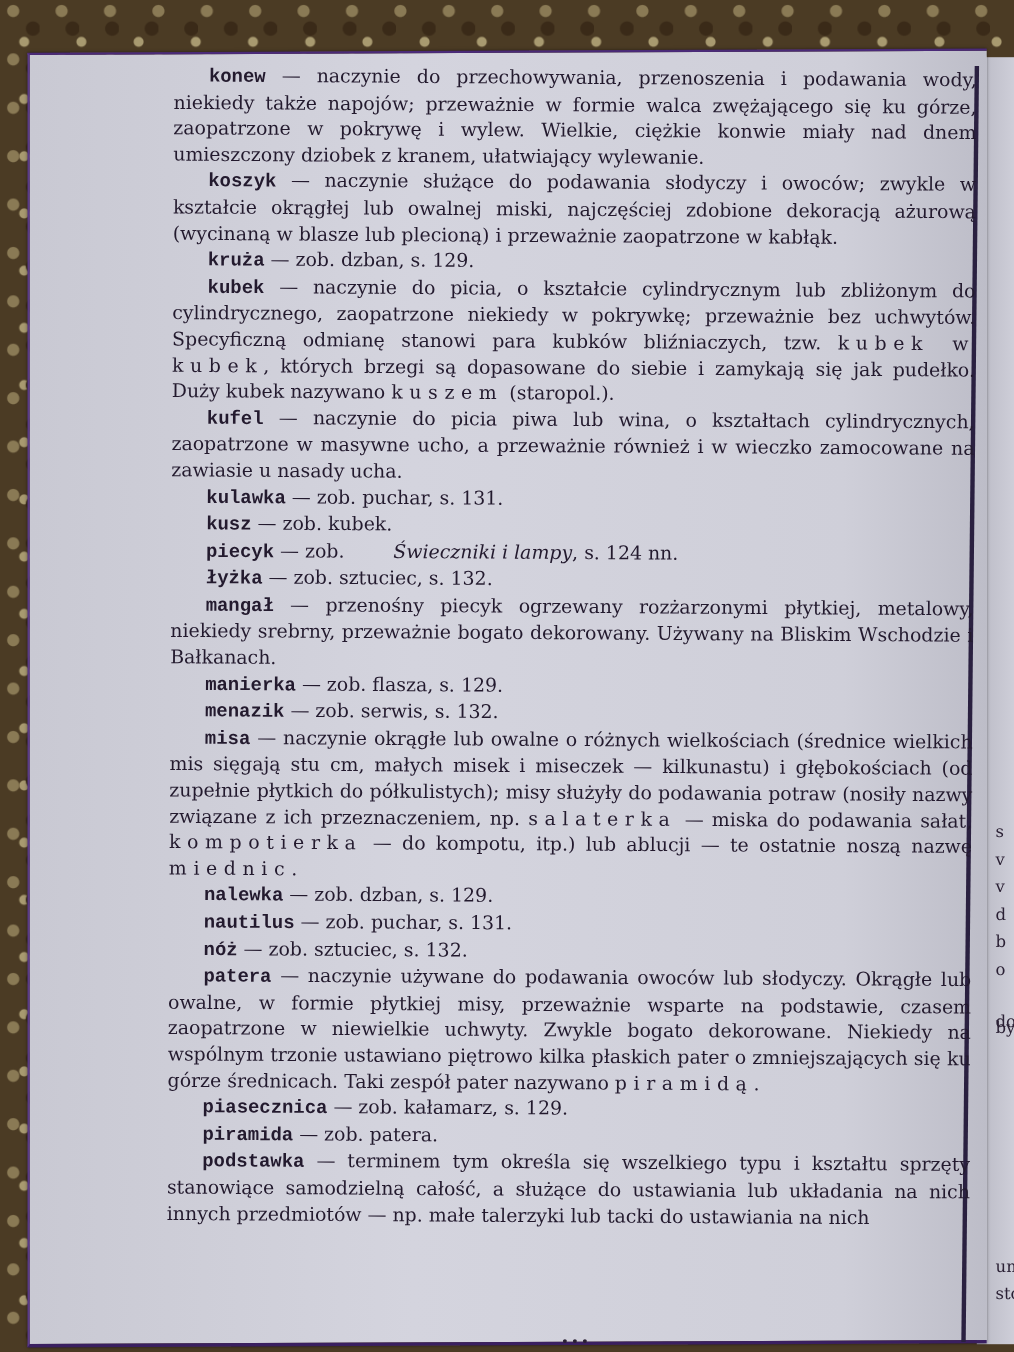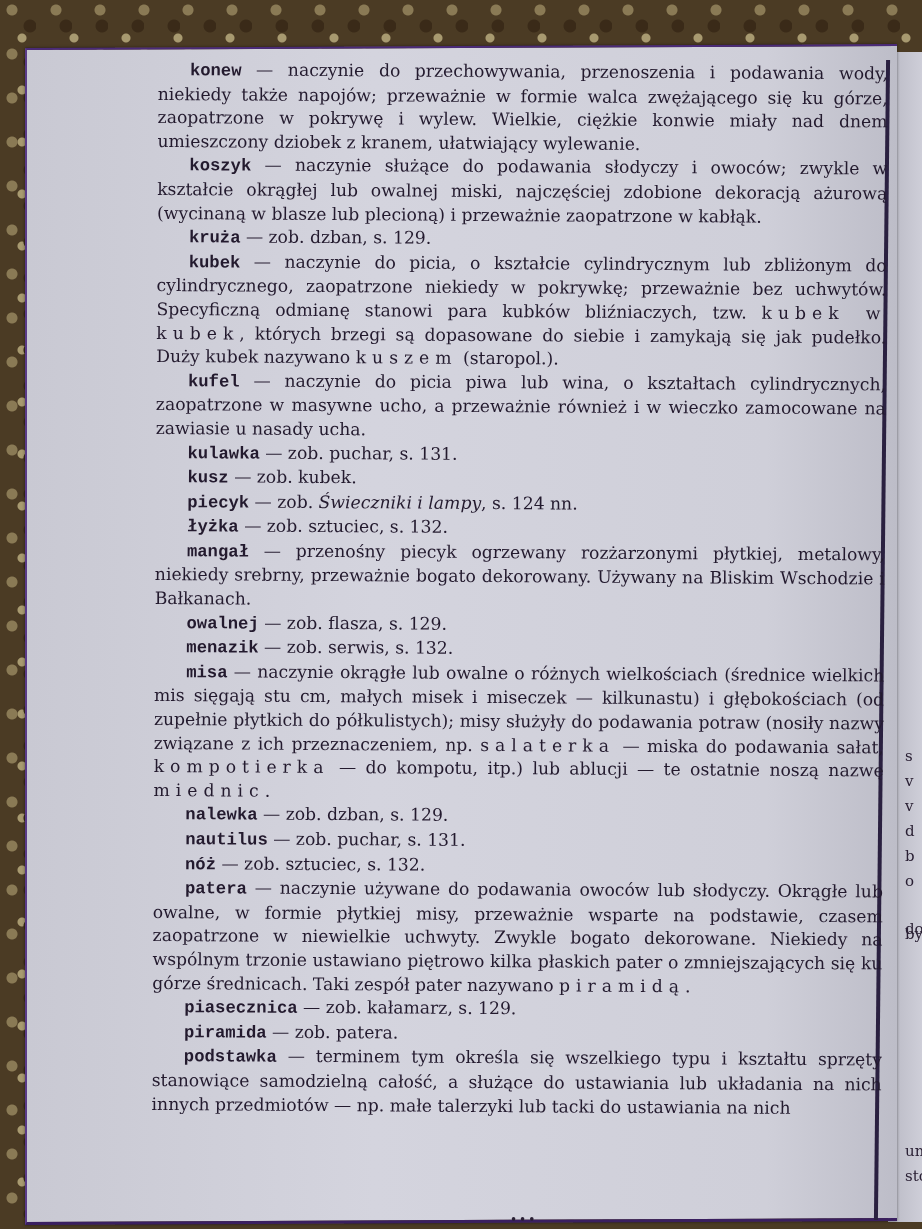--- a/index.html
+++ b/index.html
@@ -30,21 +30,21 @@
     background:#2a2040; transform: rotate(0.6deg);
   }
   .text-col {
     position:absolute; left:158px; top:58px; width:730px;
     color:#231a2e; font-size:17.2px; line-height:23.6px;
     transform: rotate(0.35deg); transform-origin: left top;
   }
   .entry { text-indent:32px; text-align:justify; margin:0; }
   .entry b { font-weight:bold;font-family:Liberation Mono, monospace; }
   .sp { letter-spacing:6px; }
-  .it { font-style:italic; }
+  .it { font-style:italic;margin-left:39px; }
   .right-text {
     position:absolute; left:905px; color:#2a2034; font-size:15px; line-height:23.6px;
   }
   .dots {
     position:absolute; left:510px; top:1213px; color:#2a2034; font-size:12px; letter-spacing:2px;
   }
 </style>
 </head>
 <body>
 
@@ -56,21 +56,21 @@
   <p class="entry"><b>konew</b><span> — naczynie do przechowywania, przenoszenia i podawania wody, niekiedy także napojów; przeważnie w formie walca zwężającego się ku górze, zaopatrzone w pokrywę i wylew. Wielkie, ciężkie konwie miały nad dnem umieszczony dziobek z kranem, ułatwiający wylewanie.</span></p>
   <p class="entry"><b>koszyk</b><span> — naczynie służące do podawania słodyczy i owoców; zwykle w kształcie okrągłej lub owalnej miski, najczęściej zdobione dekoracją ażurową (wycinaną w blasze lub plecioną) i przeważnie zaopatrzone w kabłąk.</span></p>
   <p class="entry"><b>kruża</b><span> — zob. dzban, s. 129.</span></p>
   <p class="entry"><b>kubek</b><span> — naczynie do picia, o kształcie cylindrycznym lub zbliżonym do cylindrycznego, zaopatrzone niekiedy w pokrywkę; przeważnie bez uchwytów. Specyficzną odmianę stanowi para kubków bliźniaczych, tzw. </span><span class="sp">kubek w kubek</span><span>, których brzegi są dopasowane do siebie i zamykają się jak pudełko. Duży kubek nazywano </span><span class="sp">kuszem</span><span> (staropol.).</span></p>
   <p class="entry"><b>kufel</b><span> — naczynie do picia piwa lub wina, o kształtach cylindrycznych, zaopatrzone w masywne ucho, a przeważnie również i w wieczko zamocowane na zawiasie u nasady ucha.</span></p>
   <p class="entry"><b>kulawka</b><span> — zob. puchar, s. 131.</span></p>
   <p class="entry"><b>kusz</b><span> — zob. kubek.</span></p>
   <p class="entry"><b>piecyk</b><span> — zob. </span><span class="it">Świeczniki i lampy</span><span>, s. 124 nn.</span></p>
   <p class="entry"><b>łyżka</b><span> — zob. sztuciec, s. 132.</span></p>
   <p class="entry"><b>mangał</b><span> — przenośny piecyk ogrzewany rozżarzonymi płytkiej, metalowy, niekiedy srebrny, przeważnie bogato dekorowany. Używany na Bliskim Wschodzie i Bałkanach.</span></p>
-  <p class="entry"><b>owalnej</b><span> — zob. flasza, s. 129.</span></p>
+  <p class="entry"><b>manierka</b><span> — zob. flasza, s. 129.</span></p>
   <p class="entry"><b>menazik</b><span> — zob. serwis, s. 132.</span></p>
   <p class="entry"><b>misa</b><span> — naczynie okrągłe lub owalne o różnych wielkościach (średnice wielkich mis sięgają stu cm, małych misek i miseczek — kilkunastu) i głębokościach (od zupełnie płytkich do półkulistych); misy służyły do podawania potraw (nosiły nazwy związane z ich przeznaczeniem, np. </span><span class="sp">salaterka</span><span> — miska do podawania sałat, </span><span class="sp">kompotierka</span><span> — do kompotu, itp.) lub ablucji — te ostatnie noszą nazwę </span><span class="sp">miednic</span><span>.</span></p>
   <p class="entry"><b>nalewka</b><span> — zob. dzban, s. 129.</span></p>
   <p class="entry"><b>nautilus</b><span> — zob. puchar, s. 131.</span></p>
   <p class="entry"><b>nóż</b><span> — zob. sztuciec, s. 132.</span></p>
   <p class="entry"><b>patera</b><span> — naczynie używane do podawania owoców lub słodyczy. Okrągłe lub owalne, w formie płytkiej misy, przeważnie wsparte na podstawie, czasem zaopatrzone w niewielkie uchwyty. Zwykle bogato dekorowane. Niekiedy na wspólnym trzonie ustawiano piętrowo kilka płaskich pater o zmniejszających się ku górze średnicach. Taki zespół pater nazywano </span><span class="sp">piramidą</span><span>.</span></p>
   <p class="entry"><b>piasecznica</b><span> — zob. kałamarz, s. 129.</span></p>
   <p class="entry"><b>piramida</b><span> — zob. patera.</span></p>
   <p class="entry"><b>podstawka</b><span> — terminem tym określa się wszelkiego typu i kształtu sprzęty stanowiące samodzielną całość, a służące do ustawiania lub układania na nich innych przedmiotów — np. małe talerzyki lub tacki do ustawiania na nich</span></p>
 </div>

